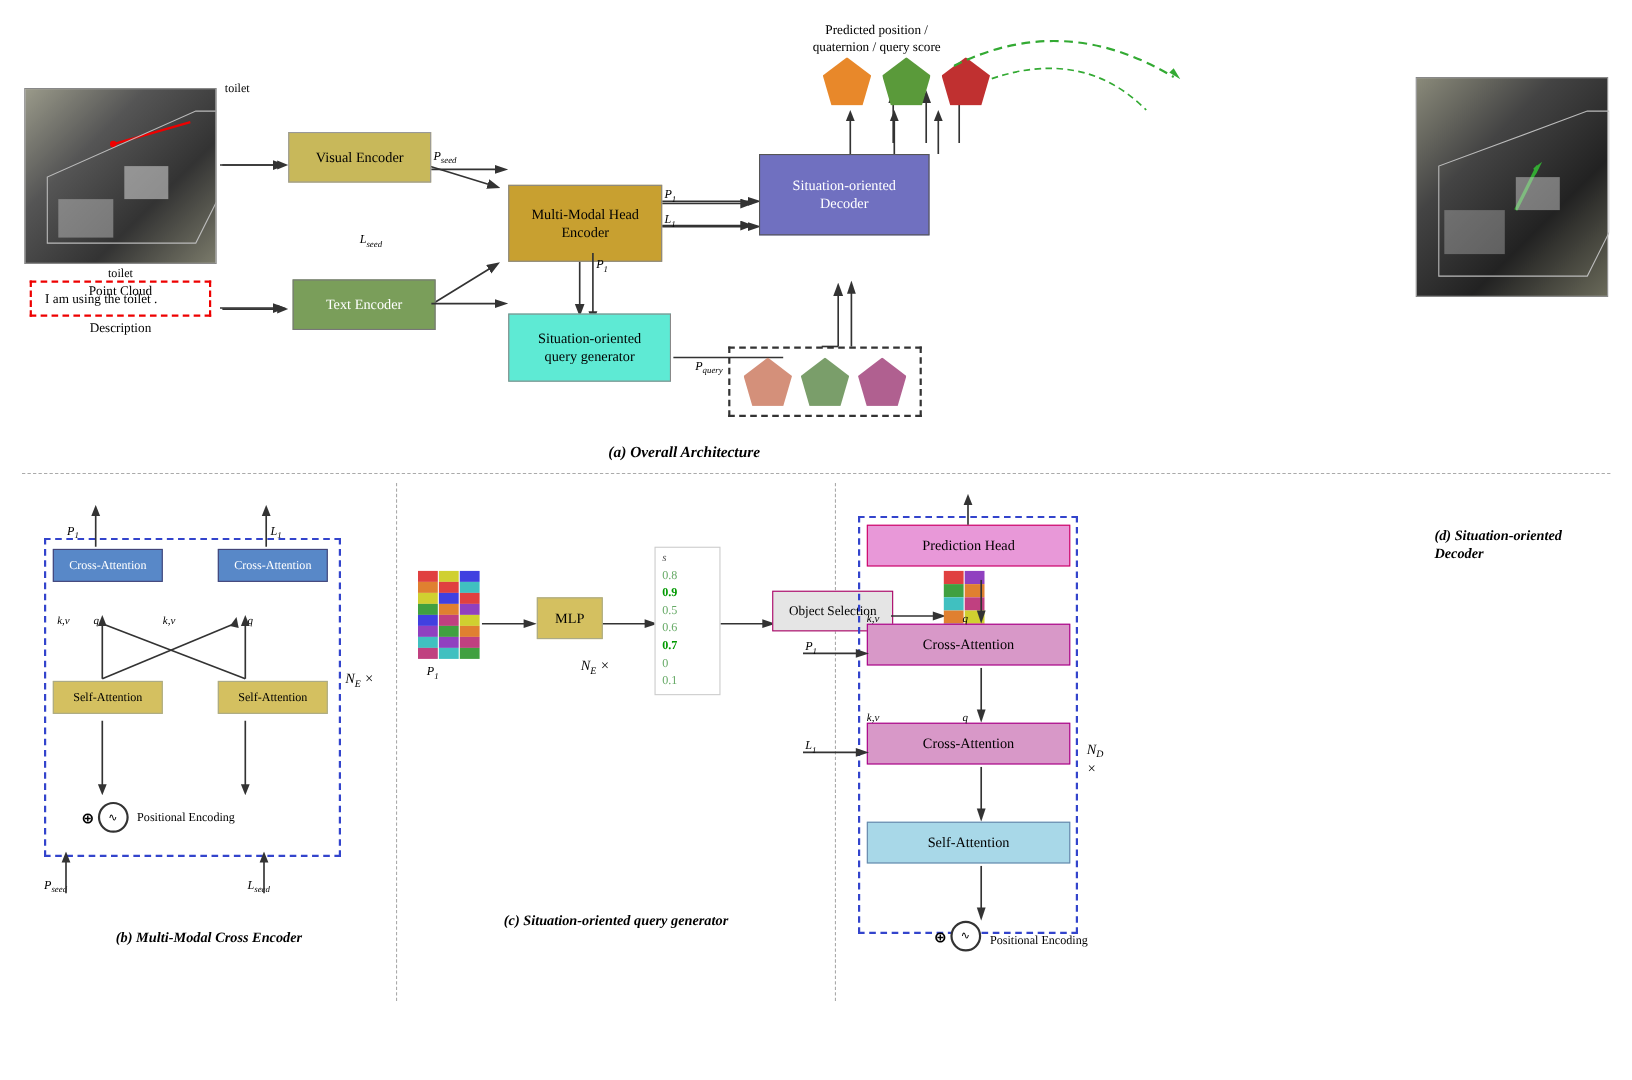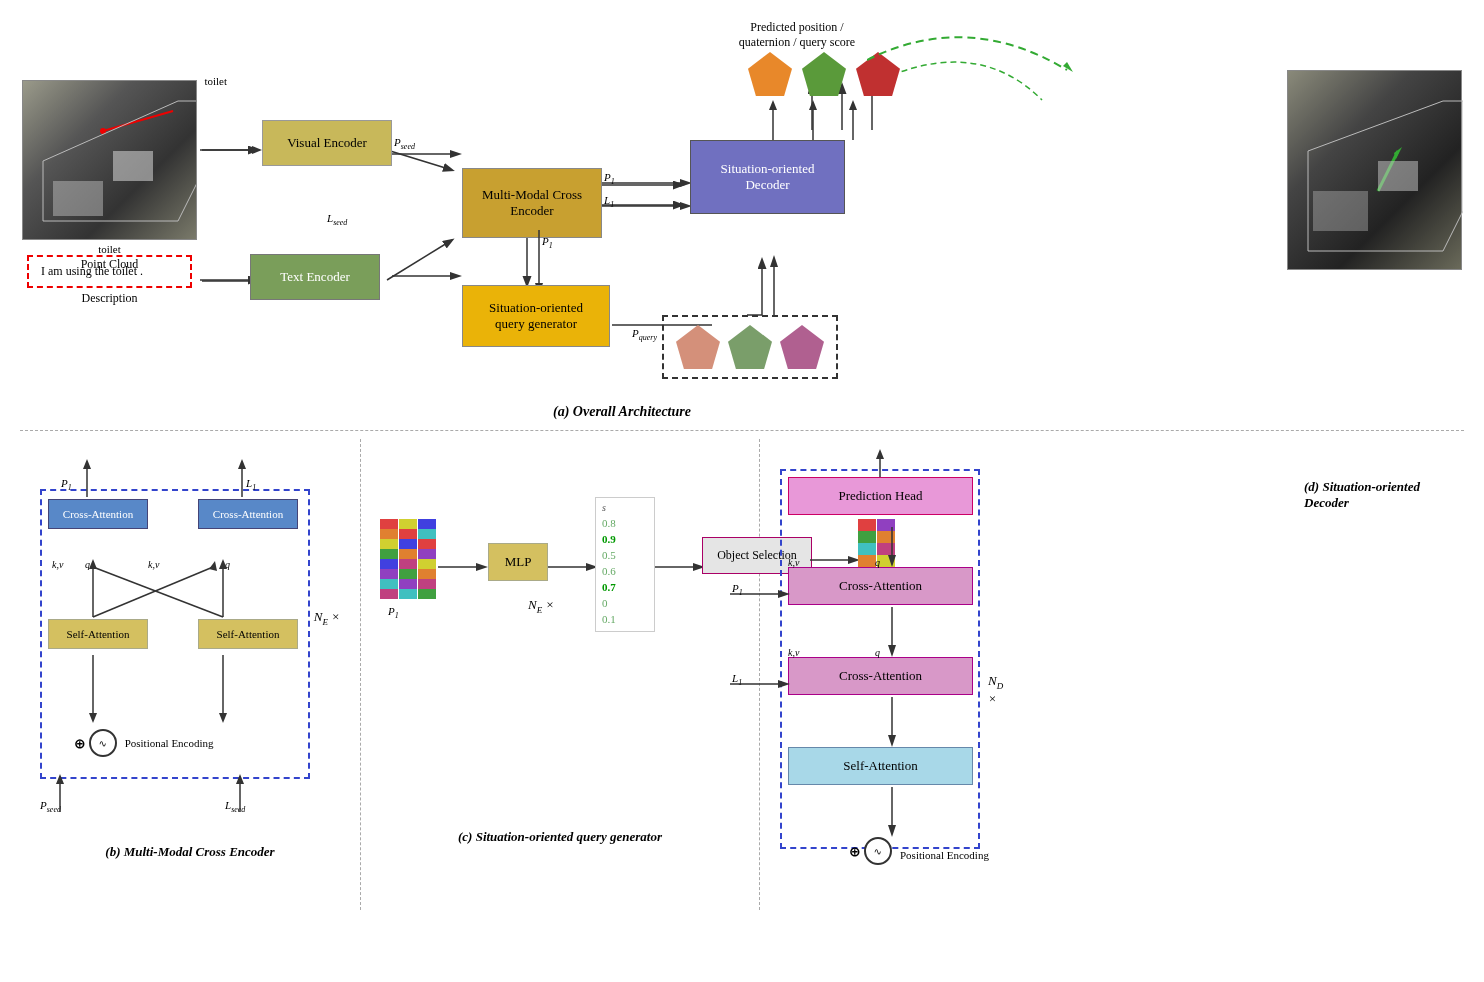--- a/index.html
+++ b/index.html
@@ -187,21 +187,21 @@
         <svg width="60" height="16">
             <line x1="0" y1="8" x2="50" y2="8" stroke="#333" stroke-width="1.5"></line>
             <polygon points="50,4 60,8 50,12" fill="#333"></polygon>
           </svg>
       </div>
 
       <div style="position:absolute; left:240px; top:100px; background:#c8b85a; border:1px solid #999; padding:14px 16px; width:130px; text-align:center; font-size:13px;">
         <span>Visual Encoder</span>
       </div>
 
-      <div style="position:absolute; left:228px; top:234px; background:#7a9e5a; border:1px solid #777; padding:14px 16px; width:130px; text-align:center; font-size:13px; color:#fff;">
+      <div style="position:absolute; left:244px; top:234px; background:#7a9e5a; border:1px solid #777; padding:14px 16px; width:130px; text-align:center; font-size:13px; color:#fff;">
         <span>Text Encoder</span>
       </div>
 
       <div style="position:absolute; left:370px; top:118px;">
         <svg width="80" height="40">
           <line x1="0" y1="16" x2="60" y2="16" stroke="#333" stroke-width="1.5"></line>
           <polygon points="58,12 70,16 58,20" fill="#333"></polygon>
         </svg>
         <span style="position:absolute;top:-2px;left:2px;font-size:11px;font-style:italic;">P<sub style="font-size:8px;">seed</sub></span>
       </div>
@@ -211,21 +211,21 @@
       </div>
 
       <div style="position:absolute; left:370px; top:246px;">
         <svg width="80" height="40">
           <line x1="0" y1="10" x2="60" y2="10" stroke="#333" stroke-width="1.5"></line>
           <polygon points="58,6 70,10 58,14" fill="#333"></polygon>
         </svg>
       </div>
 
       <div style="position:absolute; left:440px; top:148px; background:#c8a030; border:1px solid #888; padding:18px 12px; width:140px; text-align:center; font-size:13px;">
-        <span>Multi-Modal Cross Encoder</span>
+        <span>Multi-Modal Head Encoder</span>
       </div>
 
       <div style="position:absolute; left:580px; top:155px;">
         <svg width="90" height="30">
           <line x1="0" y1="8" x2="80" y2="8" stroke="#333" stroke-width="1.5"></line>
           <polygon points="78,4 90,8 78,12" fill="#333"></polygon>
         </svg>
         <span style="position:absolute;top:-4px;left:2px;font-size:11px;font-style:italic;">P<sub style="font-size:8px;">1</sub></span>
       </div>
       <div style="position:absolute; left:580px; top:178px;">
@@ -237,21 +237,21 @@
       </div>
 
       <div style="position:absolute; left:502px; top:210px;">
         <svg width="30" height="65">
           <line x1="15" y1="0" x2="15" y2="55" stroke="#333" stroke-width="1.5"></line>
           <polygon points="11,53 15,65 19,53" fill="#333"></polygon>
         </svg>
         <span style="position:absolute;top:5px;left:18px;font-size:11px;font-style:italic;">P<sub style="font-size:8px;">1</sub></span>
       </div>
 
-      <div style="position:absolute; left:440px; top:265px; background:#eab308; border:1px solid #888; padding:14px 12px; width:148px; text-align:center; font-size:13px;">
+      <div style="position:absolute; left:440px; top:265px; background:#5eead4; border:1px solid #888; padding:14px 12px; width:148px; text-align:center; font-size:13px;">
         <span>Situation-oriented query generator</span>
       </div>
 
       <div style="position:absolute; left:668px; top:120px; background:#7070c0; border:1px solid #555; padding:20px 14px; width:155px; text-align:center; font-size:13px; color:#fff;">
         <span>Situation-oriented Decoder</span>
       </div>
 
       <div style="position:absolute; left:590px; top:295px;">
         <svg width="110" height="20">
           <line x1="0" y1="10" x2="100" y2="10" stroke="#333" stroke-width="1.5"></line>

